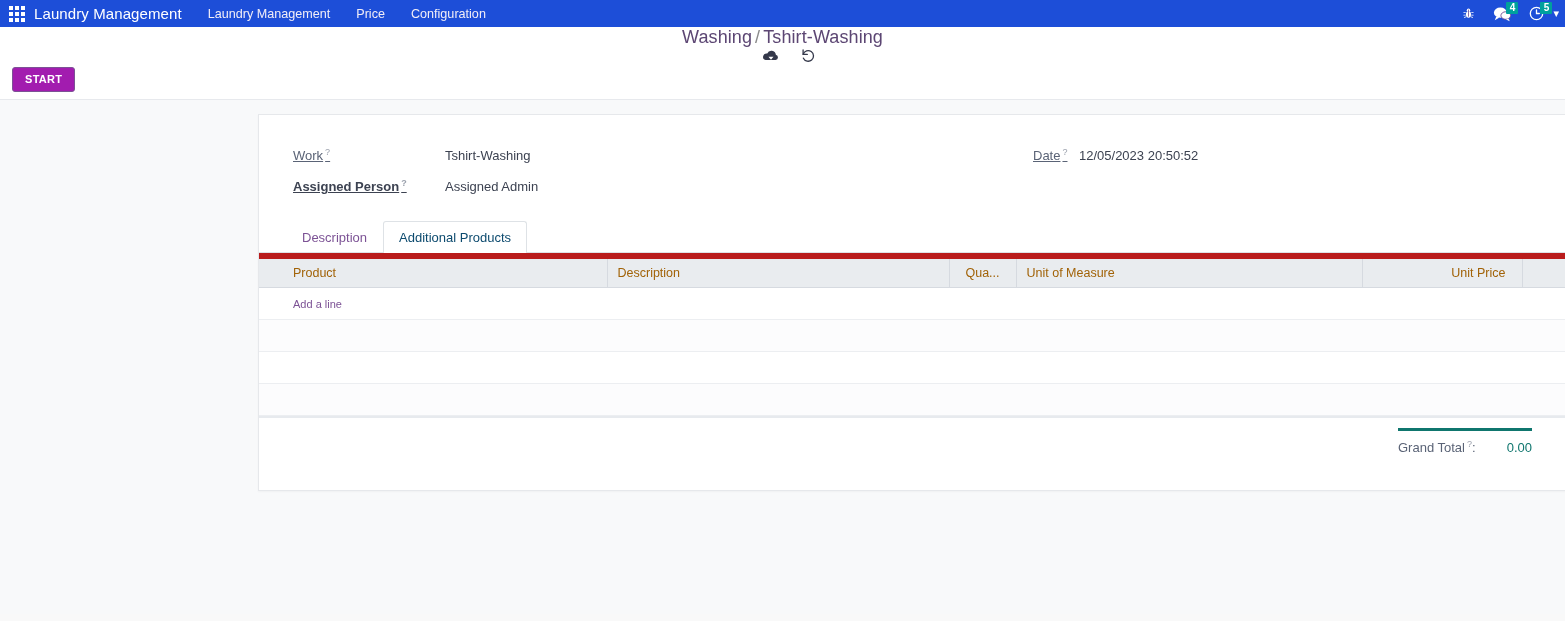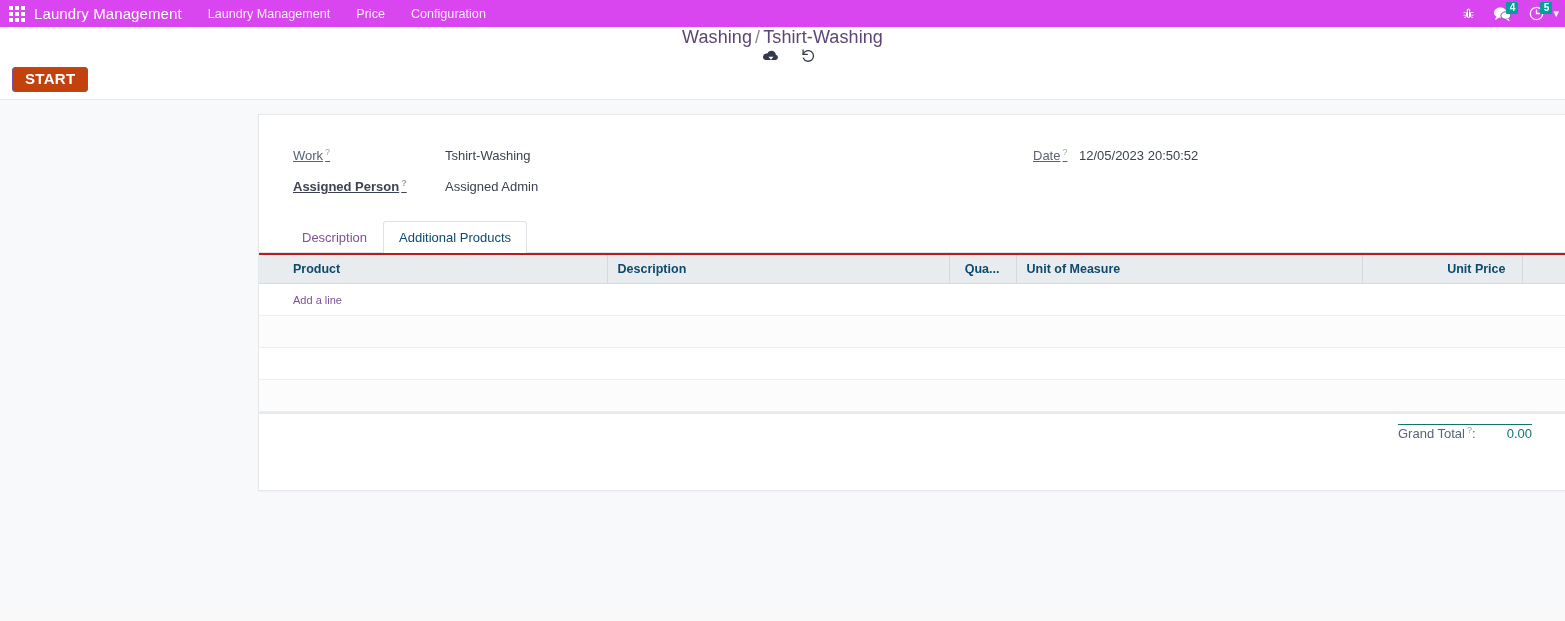--- a/index.html
+++ b/index.html
@@ -9,21 +9,21 @@
     overflow: hidden;
     background: #f9f9f9;
     font-family: "Liberation Sans", sans-serif;
     -webkit-font-smoothing: antialiased;
   }
 
   
   .navbar {
     position: relative;
     height: 27px;
-    background: #d946ef;
+    background: #1d4ed8;
     display: flex;
     align-items: center;
     padding: 0 8px 0 7px;
     color: #ffffff;
     font-size: 13px;
     white-space: nowrap;
   }
   .apps-grid {
     width: 20px; height: 20px;
     display: grid;
@@ -107,24 +107,24 @@
   .bc-actions { display: flex; align-items: center; margin-left: 13px; gap: 20px; }
   .bc-ico { cursor: pointer; color: #3c3c50; display:flex; align-items:center; }
 
   .buttons-row {
     display: flex;
     align-items: center;
     height: 33px;
     padding: 0 12px 7px 12px;
   }
   .btn-start {
-    background: #c2410c;
+    background: #a21caf;
     border: 1px solid #7C5295;
     color: #ffffff;
-    font-size: 15px;
+    font-size: 11px;
     font-weight: 700;
     letter-spacing: .3px;
     padding: 4px 12px 5px 12px;
     border-radius: 3px;
     cursor: pointer;
     line-height: 14px;
   }
 
   
   .content-area {
@@ -203,25 +203,25 @@
     color: #0c4a6e;
     background: #ffffff;
     border-color: #dee2e6;
   }
 
   
   .tbl { width: 100%; border-collapse: collapse; table-layout: fixed; }
   .tbl thead th {
     background: #e9ecef;
     border-bottom: 1px solid #d6dae0;
-    border-top: 2px solid #b91c1c;
+    border-top: 6px solid #b91c1c;
     border-right: 1px solid #d6dae0;
     font-size: 12.5px;
-    color: #0c4a6e;
-    font-weight: 700;
+    color: #a16207;
+    font-weight: 400;
     padding: 7px 8px 7px 10px;
     text-align: left;
     height: 28px;
     white-space: nowrap;
     overflow: hidden;
   }
   .tbl thead th.pad-first { padding-left: 34px; }
   .tbl thead th.right { text-align: right; padding-right: 16px; }
   .tbl thead th.last { border-right: none; }
   .tbl tbody td {
@@ -243,25 +243,25 @@
   tr.spacer-row td { border-bottom: 2px solid #e7eaee; height: 0; padding:0; }
 
   
   .totals {
     display: flex;
     justify-content: flex-end;
     padding: 10px 0 24px 0;
   }
   .total-block { width: 226px; padding-right: 92px; }
   .total-line {
-    border-top: 1px solid #0f766e;
+    border-top: 3px solid #0f766e;
     display: flex;
     justify-content: space-between;
     align-items: baseline;
-    padding-top: 0;
+    padding-top: 8px;
     font-size: 13px;
   }
   .total-label { color: #5a6376; white-space: nowrap; }
   .total-value { color: #0f766e; font-weight: 400; }
 </style>
 </head>
 <body>
 
 <div class="navbar">
   <div class="apps-grid">

